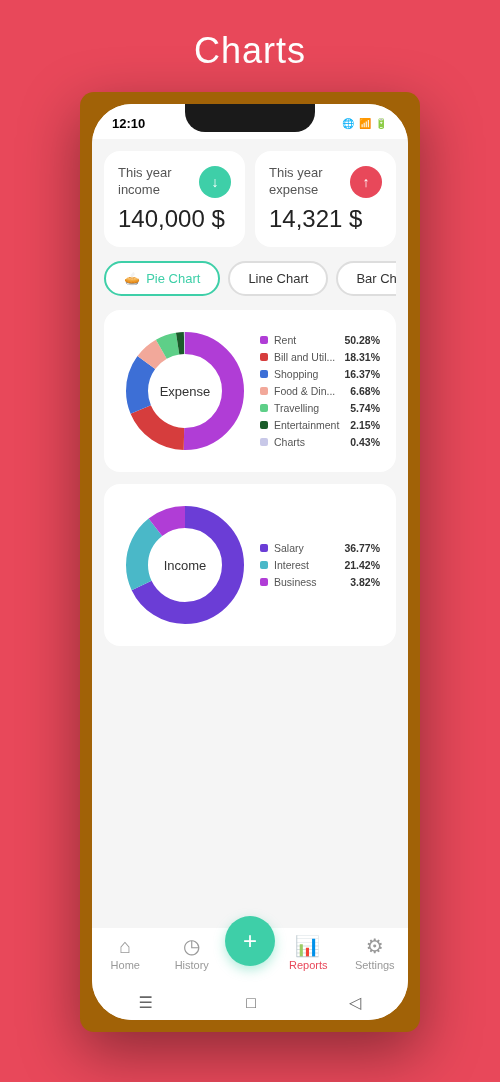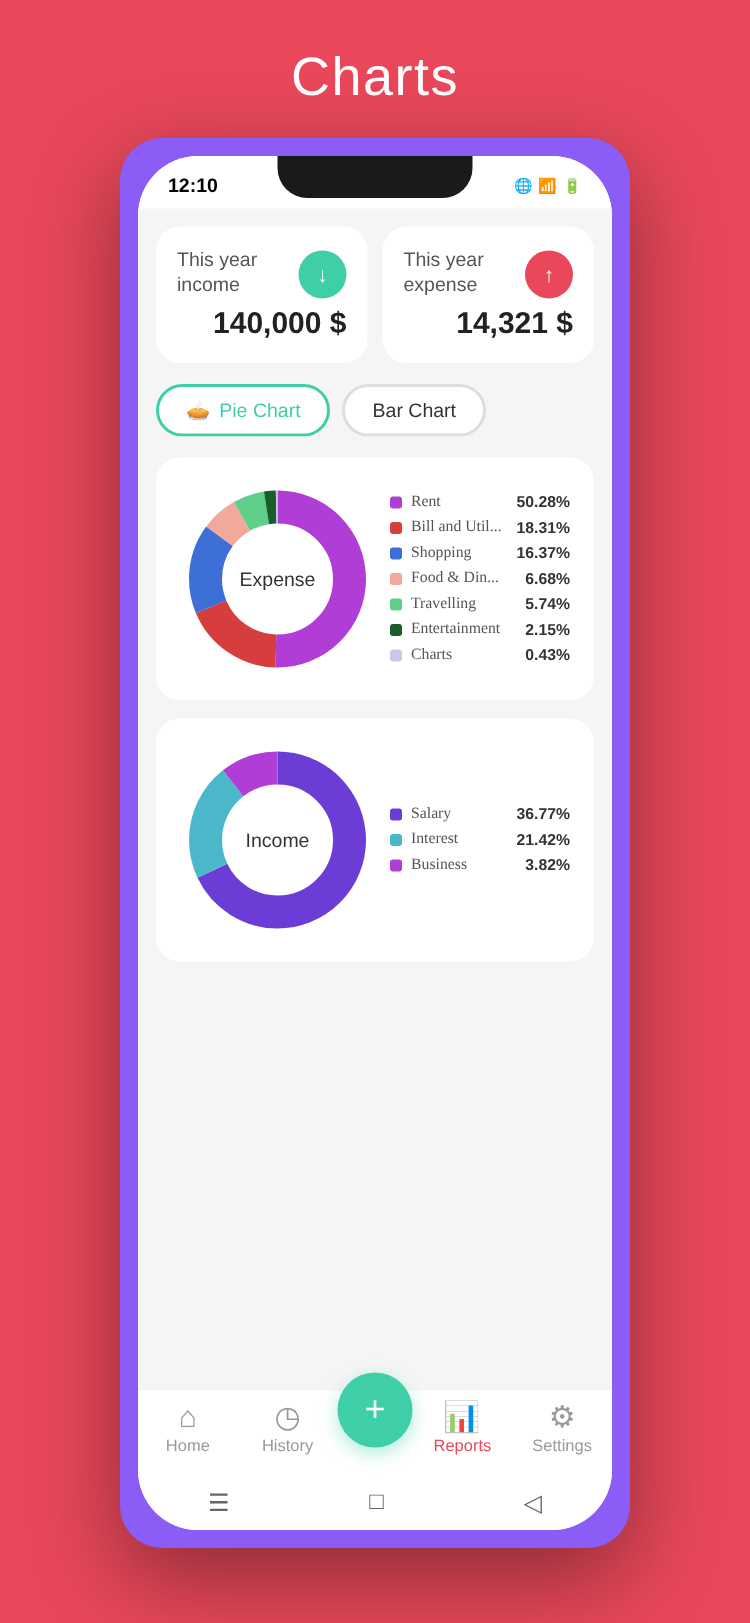--- a/index.html
+++ b/index.html
@@ -21,22 +21,22 @@
       font-weight: 300;
       margin-top: 30px;
       margin-bottom: 20px;
       letter-spacing: 1px;
     }
 
     
     .phone-shell {
       width: 340px;
       height: 940px;
-      background: #8b5cf6;
-      border-radius: 28px;
+      background: #a16207;
+      border-radius: 14px;
       padding: 12px;
       position: relative;
       box-shadow: 0 20px 60px rgba(0,0,0,0.4);
     }
 
     .phone-screen {
       width: 100%;
       height: 100%;
       background: #f5f5f5;
       border-radius: 40px;
@@ -95,21 +95,21 @@
       border-radius: 16px;
       padding: 14px;
       display: flex;
       flex-direction: column;
       gap: 6px;
     }
 
     .card-header {
       display: flex;
       justify-content: space-between;
-      align-items: flex-end;
+      align-items: center;
     }
 
     .card-label {
       font-size: 13px;
       color: #555;
       line-height: 1.3;
     }
 
     .card-icon {
       width: 32px;
@@ -117,24 +117,23 @@
       border-radius: 50%;
       display: flex;
       align-items: center;
       justify-content: center;
       font-size: 14px;
       color: white;
       flex-shrink: 0;
     }
 
     .card-value {
-      font-size: 20px;
-      font-weight: 700;
+      font-size: 24px;
+      font-weight: 400;
       color: #222;
-      text-align: right;
     }
 
     
     .chart-tabs {
       display: flex;
       gap: 8px;
       margin-bottom: 14px;
       overflow-x: auto;
       scrollbar-width: none;
     }
@@ -209,21 +208,20 @@
     .legend-dot {
       width: 8px;
       height: 8px;
       border-radius: 2px;
       flex-shrink: 0;
     }
 
     .legend-name {
       flex: 1;
       color: #555;
-      font-family: Liberation Serif, serif;
     }
 
     .legend-pct {
       font-weight: 600;
       color: #333;
     }
 
     
     .bottom-nav {
       background: white;
@@ -320,20 +318,23 @@
             <div class="card-icon" style="background:#e8485a;">↑</div>
           </div>
           <div class="card-value">14,321 $</div>
         </div>
       </div>
 
       <div class="chart-tabs">
         <div class="chart-tab active">
           <span>🥧</span>
           <span>Pie Chart</span>
+        </div>
+        <div class="chart-tab">
+          <span>Line Chart</span>
         </div>
         <div class="chart-tab">
           <span>Bar Chart</span>
         </div>
       </div>
 
       <div class="chart-card">
         <div class="donut-container">
           <svg class="donut" width="130" height="130" viewBox="0 0 130 130">
               <circle cx="65" cy="65" r="48" fill="none" stroke="#b03dd6" stroke-width="22" stroke-dasharray="151.64090747759502 149.95198726702512" stroke-dashoffset="0"></circle>

